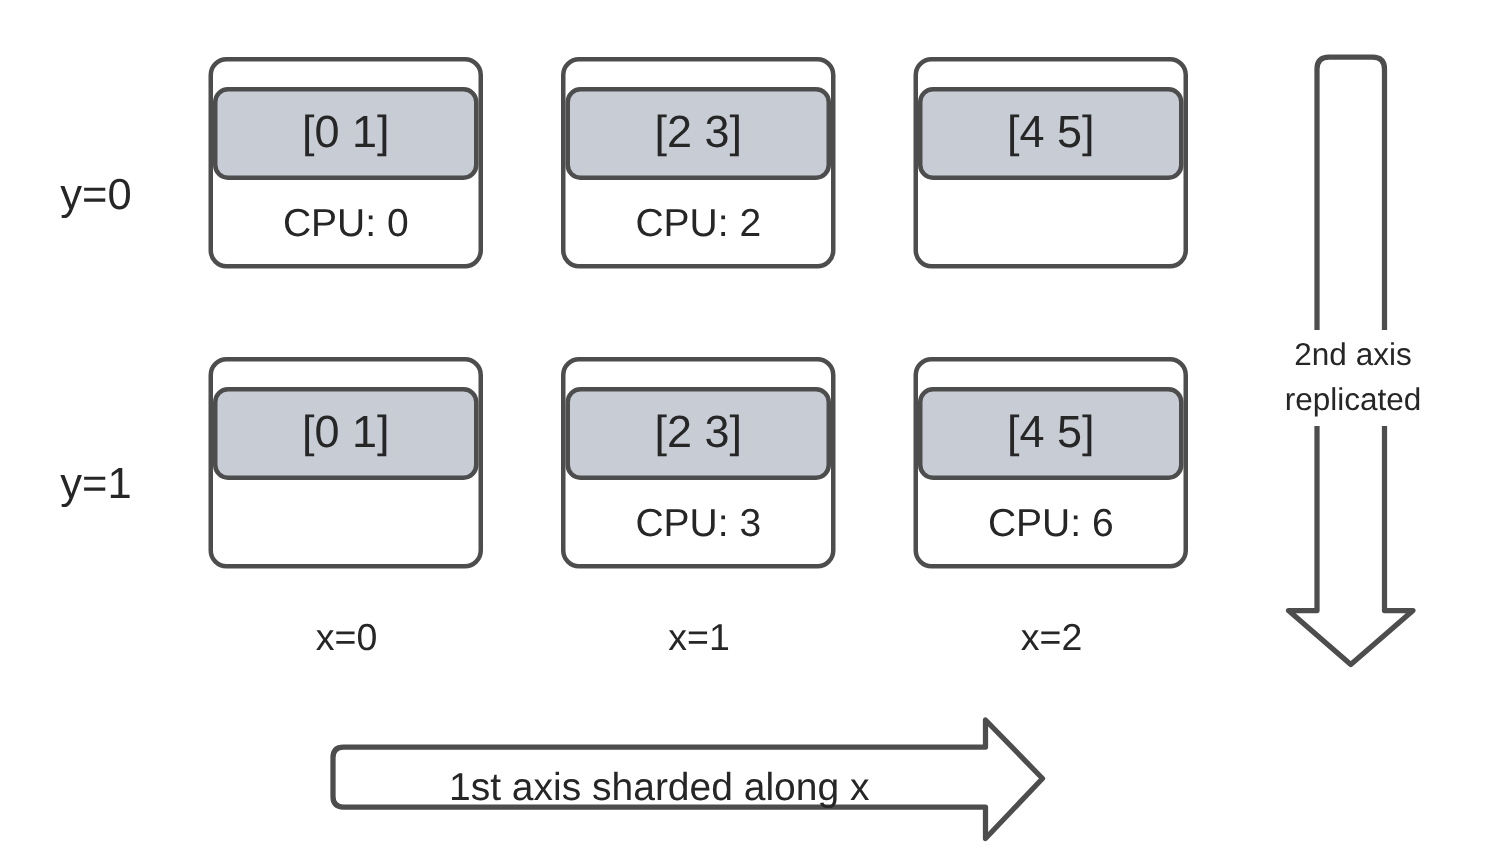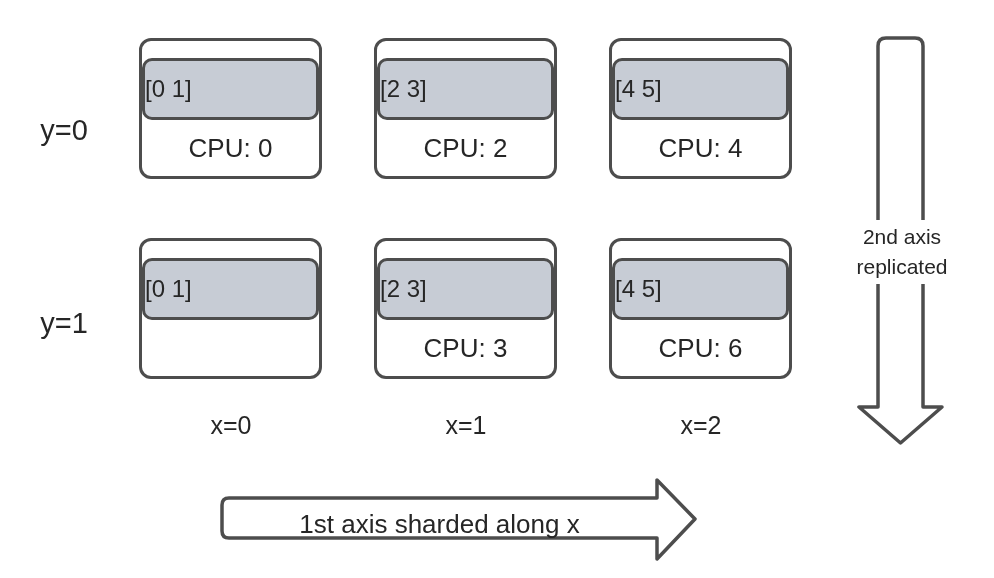--- a/index.html
+++ b/index.html
@@ -38,22 +38,22 @@
   .r1 { top: 238px; }
   .chip {
     margin-top: 17px;
     width: 177px;
     height: 62px;
     background: var(--chip-fill);
     border: 3px solid var(--stroke);
     border-radius: 10px;
     display: flex;
     align-items: center;
-    justify-content: flex-start;
-    font-size: 24px;
+    justify-content: center;
+    font-size: 30px;
     color: var(--text);
   }
   .cpu-label {
     flex: 1;
     display: flex;
     align-items: center;
     justify-content: center;
     font-size: 26px;
     color: var(--text);
   }
@@ -137,21 +137,20 @@
   <div class="device r0 c1">
     <div class="chip">
         <span>[2 3]</span>
       </div>
     <div class="cpu-label">CPU: 2</div>
   </div>
   <div class="device r0 c2">
     <div class="chip">
         <span>[4 5]</span>
       </div>
-    <div class="cpu-label">CPU: 4</div>
   </div>
 
   <div class="device r1 c0">
     <div class="chip">
         <span>[0 1]</span>
       </div>
   </div>
   <div class="device r1 c1">
     <div class="chip">
         <span>[2 3]</span>

